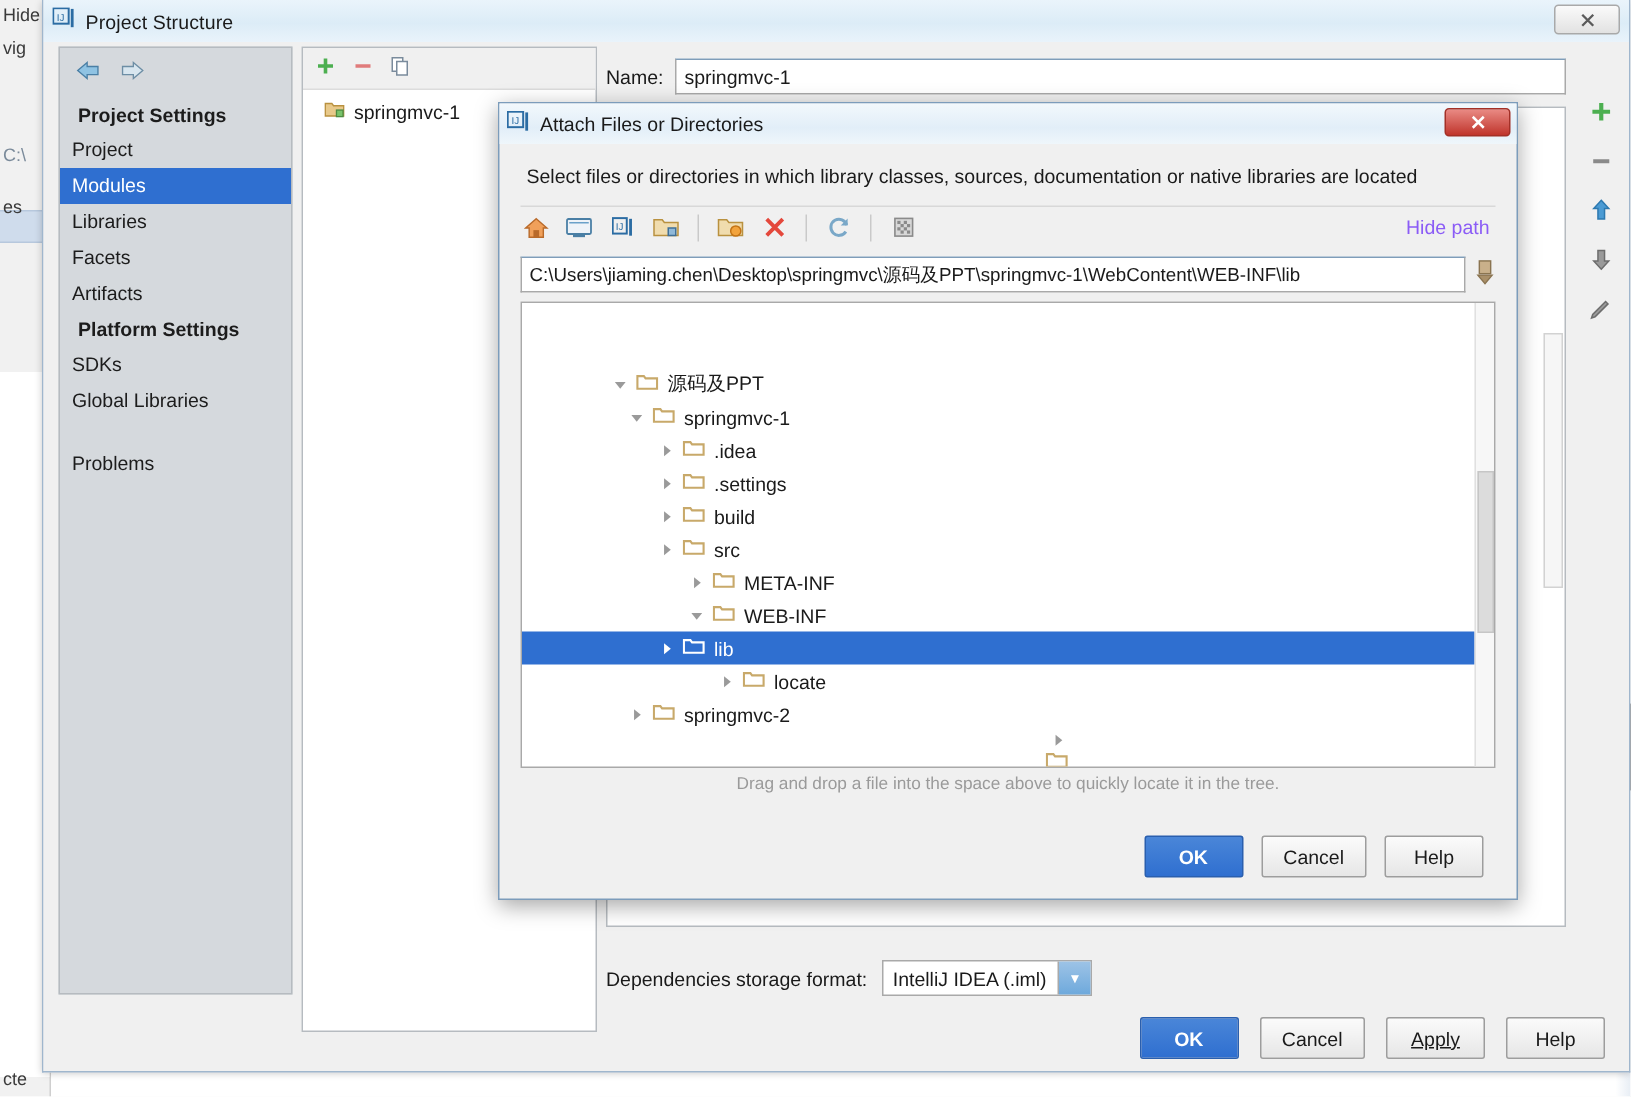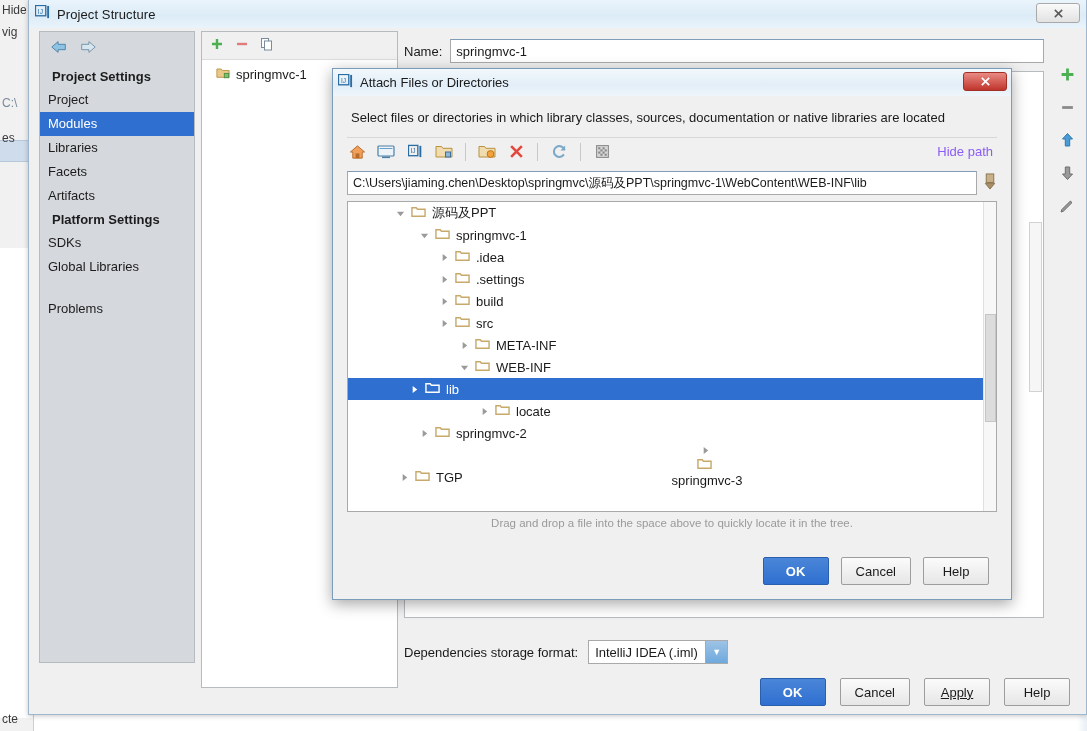--- a/index.html
+++ b/index.html
@@ -467,21 +467,21 @@
         <span>
           <svg width="14" height="17" viewBox="0 0 14 18">
             <rect x="3" y="1" width="8" height="9" fill="#c9b08a" stroke="#8a7450"></rect>
             <path d="M2 11 H12 L7 17 Z" fill="#a98f68" stroke="#8a7450"></path>
           </svg>
         </span>
       </div>
 
       <div class="tree-box">
         <div id="tree-rows">
-            <div class="trow" style="padding-left: 46px;">
+            <div class="trow" style="padding-left: 59px; margin-top: 43px;">
               <span class="tri">
                 <svg width="9" height="9" viewBox="0 0 10 10">
                   <path d="M1 3 L9 3 L5 8 Z" fill="#9a9a9a"></path>
                 </svg>
               </span>
               <span class="tfolder"><svg width="15" height="13" viewBox="0 0 16 13">
                   <path d="M1 2.5 h4.6 l1.2 1.6 H15 V11.5 H1 Z" fill="none" stroke="#c8a96a" stroke-width="1.5"></path>
                 </svg></span>
               <span>源码及PPT</span>
             </div>
@@ -555,21 +555,21 @@
               <span class="tri">
                 <svg width="9" height="9" viewBox="0 0 10 10">
                   <path d="M1 3 L9 3 L5 8 Z" fill="#9a9a9a"></path>
                 </svg>
               </span>
               <span class="tfolder"><svg width="15" height="13" viewBox="0 0 16 13">
                   <path d="M1 2.5 h4.6 l1.2 1.6 H15 V11.5 H1 Z" fill="none" stroke="#c8a96a" stroke-width="1.5"></path>
                 </svg></span>
               <span>WEB-INF</span>
             </div>
-            <div class="trow sel" style="padding-left: 60px;">
+            <div class="trow sel" style="padding-left: 90px;">
               <span class="tri">
                 <svg width="9" height="9" viewBox="0 0 10 10">
                   <path d="M3 1 L8 5 L3 9 Z" fill="#ffffff"></path>
                 </svg>
               </span>
               <span class="tfolder"><svg width="15" height="13" viewBox="0 0 16 13">
                   <path d="M1 2.5 h4.6 l1.2 1.6 H15 V11.5 H1 Z" fill="none" stroke="#ffffff" stroke-width="1.5"></path>
                 </svg></span>
               <span>lib</span>
             </div>

